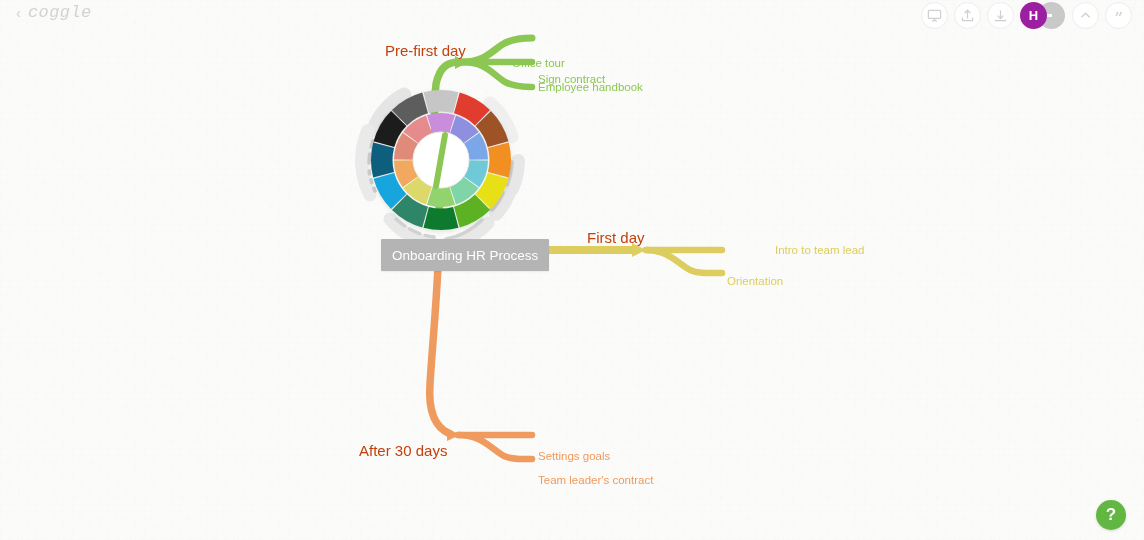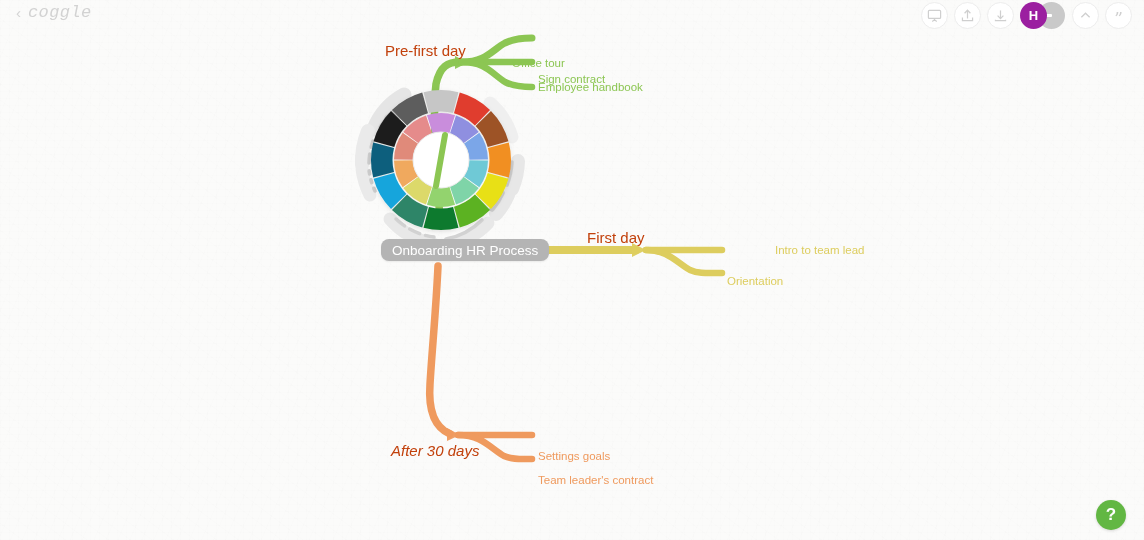--- a/index.html
+++ b/index.html
@@ -152,24 +152,24 @@
     color: #c2410c;
   }
   .leaf-green   { font-size: 11.5px; color: #8cc653; }
   .leaf-yellow  { font-size: 11.5px; color: #ddcd5e; }
   .leaf-orange  { font-size: 11.5px; color: #ef9a5e; margin-top: 20px; }
 
   #root-node {
     position: absolute;
     left: 381px;
     top: 239px;
-    height: 22px;
+    height: 32px;
     padding: 0 11px;
     background: #b4b4b4;
-    border-radius: 8px;
+    border-radius: 1px;
     display: flex;
     align-items: center;
     color: #ffffff;
     font-size: 13.5px;
     white-space: nowrap;
     z-index: 22;
     box-shadow: 0 1px 2px rgba(0,0,0,0.07);
   }
 
   
@@ -291,21 +291,21 @@
   </svg>
 
   <div id="root-node">
     <span>Onboarding HR Process</span>
   </div>
 
   <div class="node-label branch-title" style="left:385px; top:43px;">Pre-first day</div>
 
   <div class="node-label branch-title" style="left:587px; top:230px;text-align:right;">First day</div>
 
-  <div class="node-label branch-title" style="left:391px; top:443px;font-style:italic;">After 30 days</div>
+  <div class="node-label branch-title" style="left:359px; top:443px;">After 30 days</div>
 
   <div class="node-label leaf-green" style="left:538px; top:28px;margin-top:46px;">Sign contract</div>
   <div class="node-label leaf-green" style="left:512px; top:58px;">Office tour</div>
   <div class="node-label leaf-green" style="left:538px; top:82px;">Employee handbook</div>
 
   <div class="node-label leaf-yellow" style="left:727px; top:245px;margin-left:48px;">Intro to team lead</div>
   <div class="node-label leaf-yellow" style="left:727px; top:276px;">Orientation</div>
 
   <div class="node-label leaf-orange" style="left:538px; top:431px;">Settings goals</div>
   <div class="node-label leaf-orange" style="left:538px; top:455px;">Team leader's contract</div>

